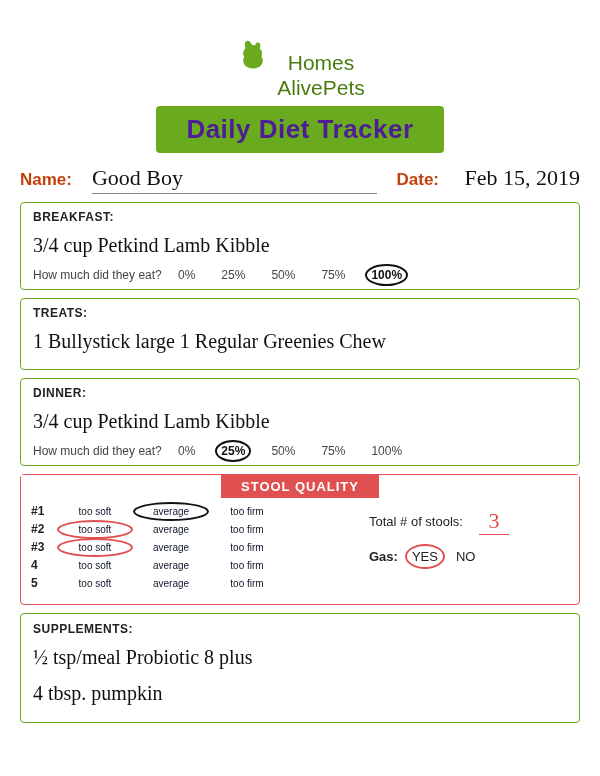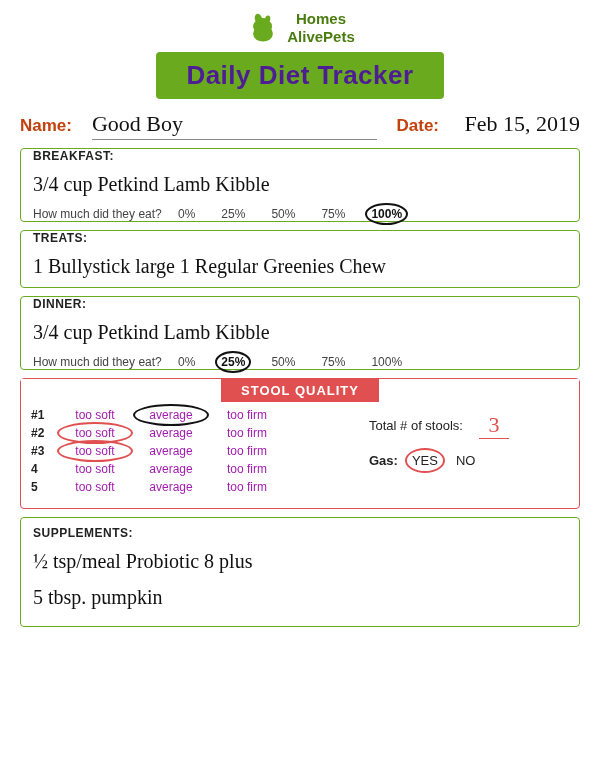--- a/index.html
+++ b/index.html
@@ -29,24 +29,25 @@
       align-items: center;
       justify-content: center;
       margin-bottom: 6px;
     }
     .logo-icon {
       width: 36px;
       height: 36px;
       margin-right: 6px;
     }
     .logo-text {
-      font-size: 15px;
-      font-weight: bold;
+      font-size: 21px;
+      font-weight: normal;
       color: #4a7c0f;
       line-height: 1.2;
+      margin-top: 40px;
     }
 
     .title-banner {
       background-color: #6aaa1e;
       color: #4c1d95;
       font-size: 26px;
       font-weight: bold;
       padding: 8px 30px;
       display: inline-block;
       border-radius: 4px;
@@ -79,21 +80,21 @@
       font-size: 22px;
       color: #111;
       padding-bottom: 2px;
     }
 
     
     .section-box {
       border: 1.5px solid #6aaa1e;
       border-radius: 4px;
       margin-bottom: 8px;
-      padding: 0 12px;
+      padding: 7px 12px;
     }
     .section-label {
       font-weight: bold;
       font-size: 12px;
       color: #222;
       text-transform: uppercase;
       letter-spacing: 0.5px;
       margin-bottom: 4px;
     }
     .handwritten-content {
@@ -184,22 +185,22 @@
       font-size: 12px;
       gap: 8px;
     }
     .stool-num {
       font-weight: bold;
       width: 22px;
       font-size: 12px;
     }
     .stool-option {
       width: 68px;
-      font-size: 12px;
-      color: #a21caf;
+      font-size: 10px;
+      color: #0f172a;
       text-align: center;
       position: relative;
     }
     .stool-option.circled-red::before {
       content: '';
       position: absolute;
       top: -4px;
       left: -4px;
       right: -4px;
       bottom: -4px;
@@ -390,16 +391,16 @@
           <span class="gas-option circled-red">YES</span>
           <span class="gas-option">NO</span>
         </div>
       </div>
     </div>
   </div>
 
   <div class="supplements-box">
     <div class="section-label">SUPPLEMENTS:</div>
     <div class="handwritten-content">½ tsp/meal  Probiotic 8 plus</div>
-    <div class="handwritten-content">5 tbsp.  pumpkin</div>
+    <div class="handwritten-content">4 tbsp.  pumpkin</div>
   </div>
 
 </div>
 
 </body></html>

